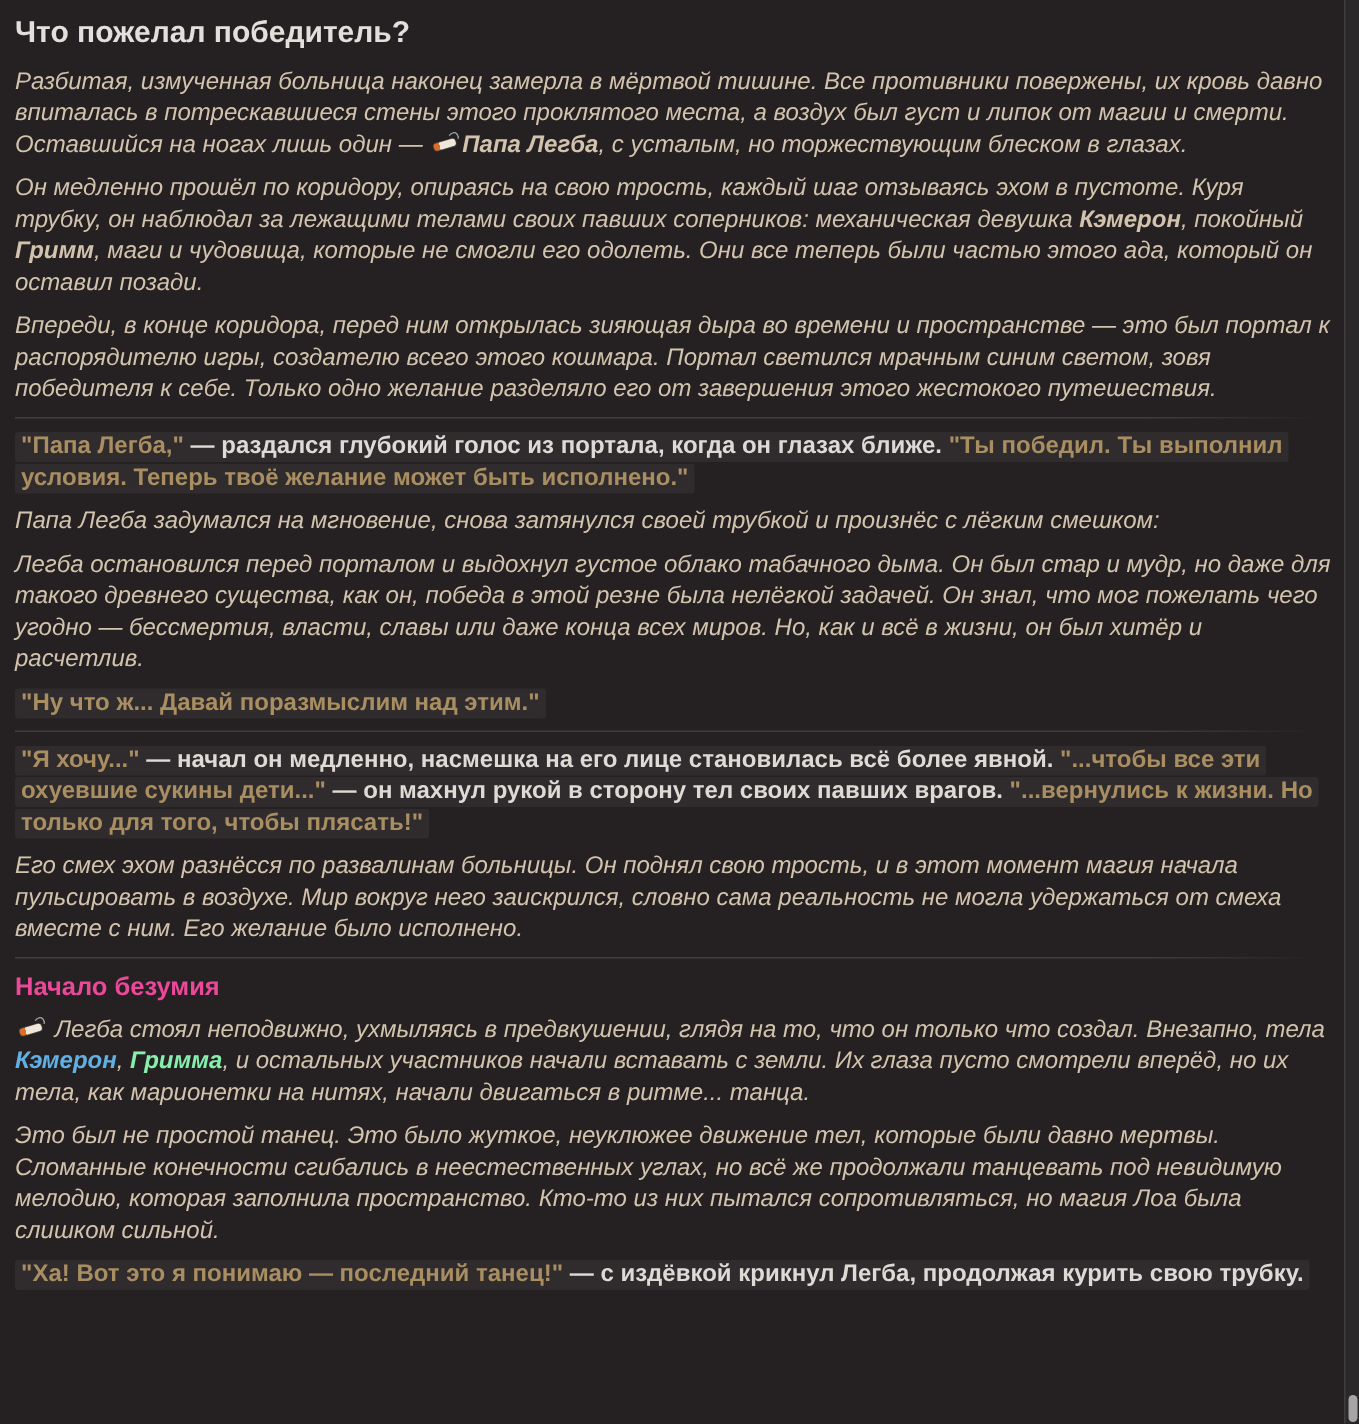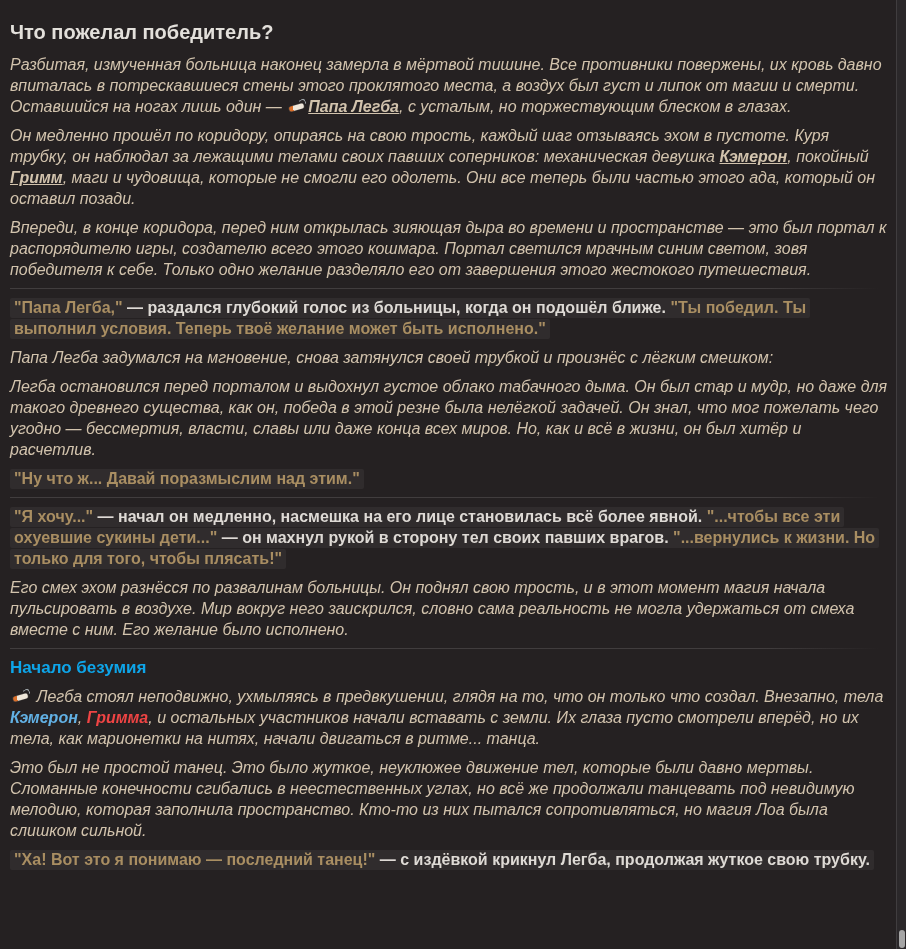--- a/index.html
+++ b/index.html
@@ -4,37 +4,37 @@
 <style>
   html, body { margin:0; padding:0; }
   body {
     width:906px; height:949px; overflow:hidden;
     background:#252122;
     font-family:"Liberation Sans","DejaVu Sans",sans-serif;
   }
   .message {
     box-sizing:border-box; position:relative;
     width:906px; height:949px;
-    padding:19px 18px 0 10px;
+    padding:9px 18px 0 10px;
   }
   p { margin:0 0 8px; font-size:16px; line-height:21px; }
   p.narration { color:#d2c3ad; font-style:italic; }
   p.speech { color:#dedad5; font-weight:700; font-style:normal; }
   .hl {
     background:rgba(255,255,255,0.05);
     padding:1px 4px 2px 4px; border-radius:2px;
     box-decoration-break:clone; -webkit-box-decoration-break:clone;
   }
-  .seg-strong { font-weight:700;text-decoration:underline; }
+  .seg-strong { font-weight:700; }
   .seg-quote  { color:#a98e62; }
   .seg-plain  { color:#dedad5; }
   .seg-cameron { color:#62b0e3; font-weight:700; }
-  .seg-grimm   { color:#ef4444; font-weight:700; }
+  .seg-grimm   { color:#86efac; font-weight:700; }
   h3.heading { color:#e3e0db; font-size:20px; line-height:26px; margin:0 0 9px; font-weight:700; }
-  h4.heading { color:#0ea5e9; font-size:17px; line-height:22px; margin:0 0 7px; font-weight:700; }
+  h4.heading { color:#ec4899; font-size:17px; line-height:22px; margin:0 0 7px; font-weight:700; }
   .divider {
     height:1px; border:none; margin:5px 0 8px;
     background:linear-gradient(to right,#413d3e 0%,#413d3e 86%,rgba(65,61,62,0) 99%);
   }
   
   .cig { display:inline-block; position:relative; width:18px; height:13px; margin:0 2px; vertical-align:-1px; }
   .cig i { display:block; position:absolute; font-style:normal; }
   .cig .cbody {
     left:1px; top:5px; width:15px; height:5px; border-radius:2px;
     background:linear-gradient(to right,#d96f2b 0 4px,#efe7da 4px);
@@ -60,29 +60,29 @@
 </head>
 <body>
 
 <div class="message">
   <div id="message-body">
       <h3 class="heading">Что пожелал победитель?</h3>
       <p class="narration"><span class="seg-text">Разбитая, измученная больница наконец замерла в мёртвой тишине. Все противники повержены, их кровь давно впиталась в потрескавшиеся стены этого проклятого места, а воздух был густ и липок от магии и смерти. Оставшийся на ногах лишь один — </span><span class="cig"><i class="cbody"></i><i class="smoke"></i></span><span class="seg-strong">Папа Легба</span><span class="seg-text">, с усталым, но торжествующим блеском в глазах.</span></p>
       <p class="narration"><span class="seg-text">Он медленно прошёл по коридору, опираясь на свою трость, каждый шаг отзываясь эхом в пустоте. Куря трубку, он наблюдал за лежащими телами своих павших соперников: механическая девушка </span><span class="seg-strong">Кэмерон</span><span class="seg-text">, покойный </span><span class="seg-strong">Гримм</span><span class="seg-text">, маги и чудовища, которые не смогли его одолеть. Они все теперь были частью этого ада, который он оставил позади.</span></p>
       <p class="narration"><span class="seg-text">Впереди, в конце коридора, перед ним открылась зияющая дыра во времени и пространстве — это был портал к распорядителю игры, создателю всего этого кошмара. Портал светился мрачным синим светом, зовя победителя к себе. Только одно желание разделяло его от завершения этого жестокого путешествия.</span></p>
       <div class="divider"></div>
-      <p class="speech"><span class="hl"><span class="seg-quote">"Папа Легба,"</span><span class="seg-plain"> — раздался глубокий голос из больницы, когда он подошёл ближе. </span><span class="seg-quote">"Ты победил. Ты выполнил условия. Теперь твоё желание может быть исполнено."</span></span></p>
+      <p class="speech"><span class="hl"><span class="seg-quote">"Папа Легба,"</span><span class="seg-plain"> — раздался глубокий голос из портала, когда он глазах ближе. </span><span class="seg-quote">"Ты победил. Ты выполнил условия. Теперь твоё желание может быть исполнено."</span></span></p>
       <p class="narration"><span class="seg-text">Папа Легба задумался на мгновение, снова затянулся своей трубкой и произнёс с лёгким смешком:</span></p>
       <p class="narration"><span class="seg-text">Легба остановился перед порталом и выдохнул густое облако табачного дыма. Он был стар и мудр, но даже для такого древнего существа, как он, победа в этой резне была нелёгкой задачей. Он знал, что мог пожелать чего угодно — бессмертия, власти, славы или даже конца всех миров. Но, как и всё в жизни, он был хитёр и расчетлив.</span></p>
       <p class="speech"><span class="hl"><span class="seg-quote">"Ну что ж... Давай поразмыслим над этим."</span></span></p>
       <div class="divider"></div>
       <p class="speech"><span class="hl"><span class="seg-quote">"Я хочу..."</span><span class="seg-plain"> — начал он медленно, насмешка на его лице становилась всё более явной. </span><span class="seg-quote">"...чтобы все эти охуевшие сукины дети..."</span><span class="seg-plain"> — он махнул рукой в сторону тел своих павших врагов. </span><span class="seg-quote">"...вернулись к жизни. Но только для того, чтобы плясать!"</span></span></p>
       <p class="narration"><span class="seg-text">Его смех эхом разнёсся по развалинам больницы. Он поднял свою трость, и в этот момент магия начала пульсировать в воздухе. Мир вокруг него заискрился, словно сама реальность не могла удержаться от смеха вместе с ним. Его желание было исполнено.</span></p>
       <div class="divider"></div>
       <h4 class="heading">Начало безумия</h4>
       <p class="narration"><span class="cig"><i class="cbody"></i><i class="smoke"></i></span><span class="seg-text"> Легба стоял неподвижно, ухмыляясь в предвкушении, глядя на то, что он только что создал. Внезапно, тела </span><span class="seg-cameron">Кэмерон</span><span class="seg-text">, </span><span class="seg-grimm">Гримма</span><span class="seg-text">, и остальных участников начали вставать с земли. Их глаза пусто смотрели вперёд, но их тела, как марионетки на нитях, начали двигаться в ритме... танца.</span></p>
       <p class="narration"><span class="seg-text">Это был не простой танец. Это было жуткое, неуклюжее движение тел, которые были давно мертвы. Сломанные конечности сгибались в неестественных углах, но всё же продолжали танцевать под невидимую мелодию, которая заполнила пространство. Кто-то из них пытался сопротивляться, но магия Лоа была слишком сильной.</span></p>
-      <p class="speech"><span class="hl"><span class="seg-quote">"Ха! Вот это я понимаю — последний танец!"</span><span class="seg-plain"> — с издёвкой крикнул Легба, продолжая жуткое свою трубку.</span></span></p>
+      <p class="speech"><span class="hl"><span class="seg-quote">"Ха! Вот это я понимаю — последний танец!"</span><span class="seg-plain"> — с издёвкой крикнул Легба, продолжая курить свою трубку.</span></span></p>
     </div>
   <div class="scrollbar-track">
     <div class="scrollbar-thumb"></div>
   </div>
 </div>
 
 </body></html>

